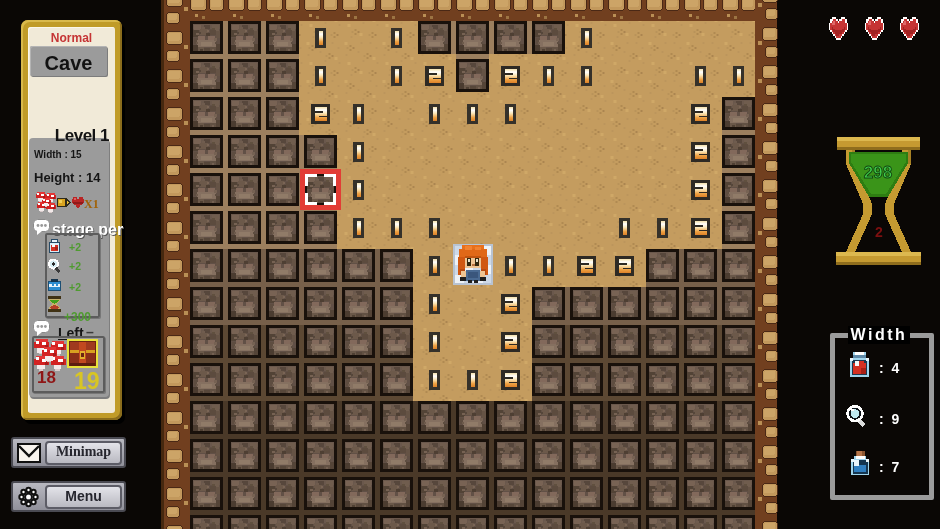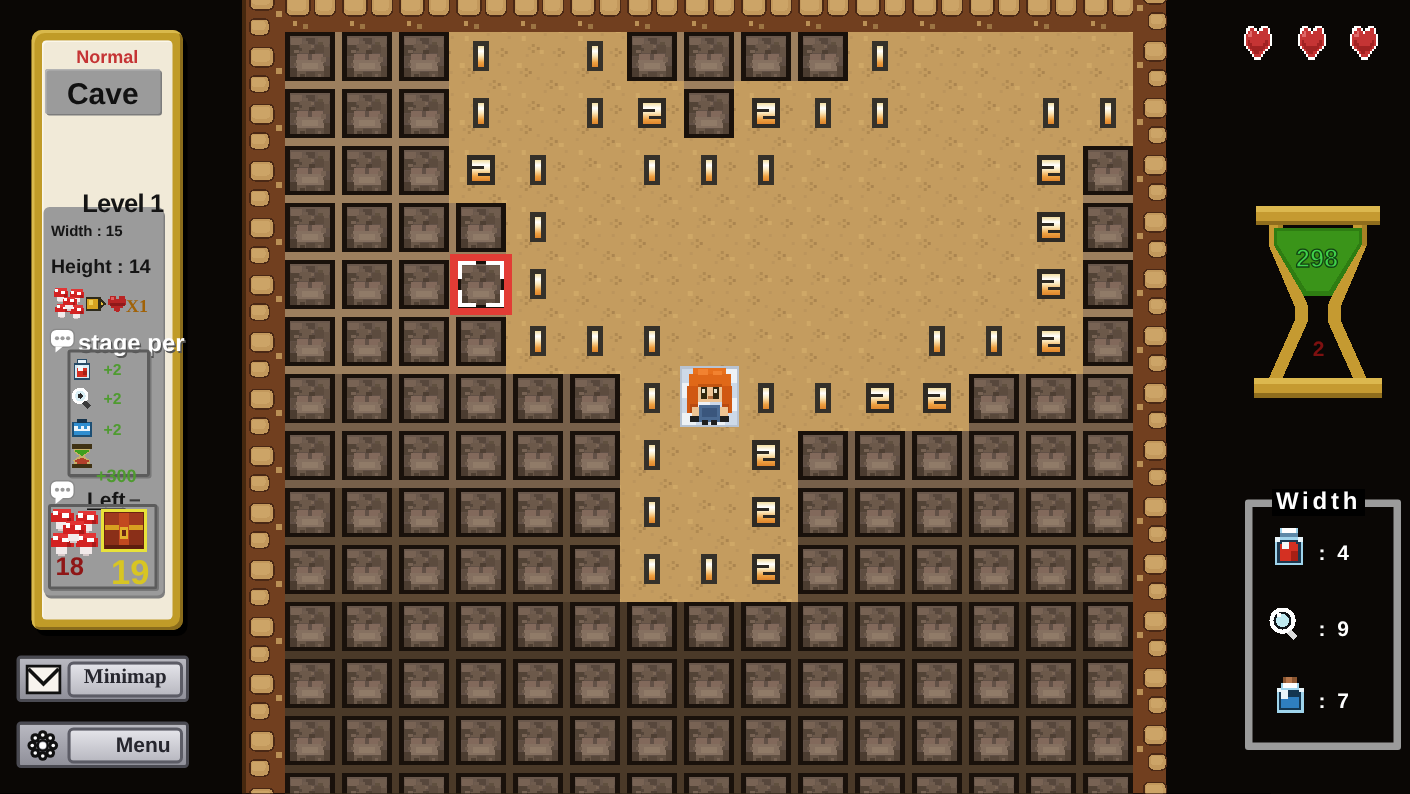--- a/index.html
+++ b/index.html
@@ -1228,21 +1228,21 @@
         <circle cx="18.5" cy="11" r="1.2"></circle>
     <circle cx="6.5" cy="6" r="1.2"></circle>
         <circle cx="16.5" cy="6" r="1.2"></circle>
     <circle cx="6.5" cy="16" r="1.2"></circle>
         <circle cx="16.5" cy="16" r="1.2"></circle>
     <circle cx="11.5" cy="11" r="2.2"></circle>
   </g>
   <circle cx="11.5" cy="11" r="3.4" fill="none" stroke="#111" stroke-width="1.6"></circle>
 </svg>
 <div class="abs" style="left:45px;top:485px;width:77px;height:24px;background:linear-gradient(#e3e3e9,#b9b9c1);border:2px solid #5c5c66;border-radius:4px;box-sizing:border-box;"></div>
-<div class="abs b" style="left:45px;top:488px;width:77px;text-align:center;font-size:14px;color:#26262e;padding-left:12px;">Menu</div>
+<div class="abs b" style="left:45px;top:488px;width:77px;text-align:center;font-size:14px;color:#26262e;">Menu</div>
 
 <div class="abs" style="left:830px;top:333px;width:104px;height:167px;border:5px solid #9b9b9b;border-radius:2px;box-sizing:border-box;"></div>
 <div class="abs b" style="left:848px;top:326px;width:62px;text-align:center;font-size:16px;color:#fff;background:#000;letter-spacing:2.5px;">Width</div>
 
 <svg class="abs" style="left:845px;top:352px" width="30" height="132" viewBox="0 0 30 132" shape-rendering="crispEdges">
   <g transform="translate(2,0) scale(1.55)">
     <rect x="4" y="0" width="8" height="2" fill="#9fd4ec"></rect>
     <rect x="5" y="0" width="6" height="2" fill="#ffffff"></rect>
     <rect x="4" y="2" width="8" height="2" fill="#5d89a8"></rect>
     <rect x="2" y="4" width="12" height="12" fill="#9fd4ec"></rect>

